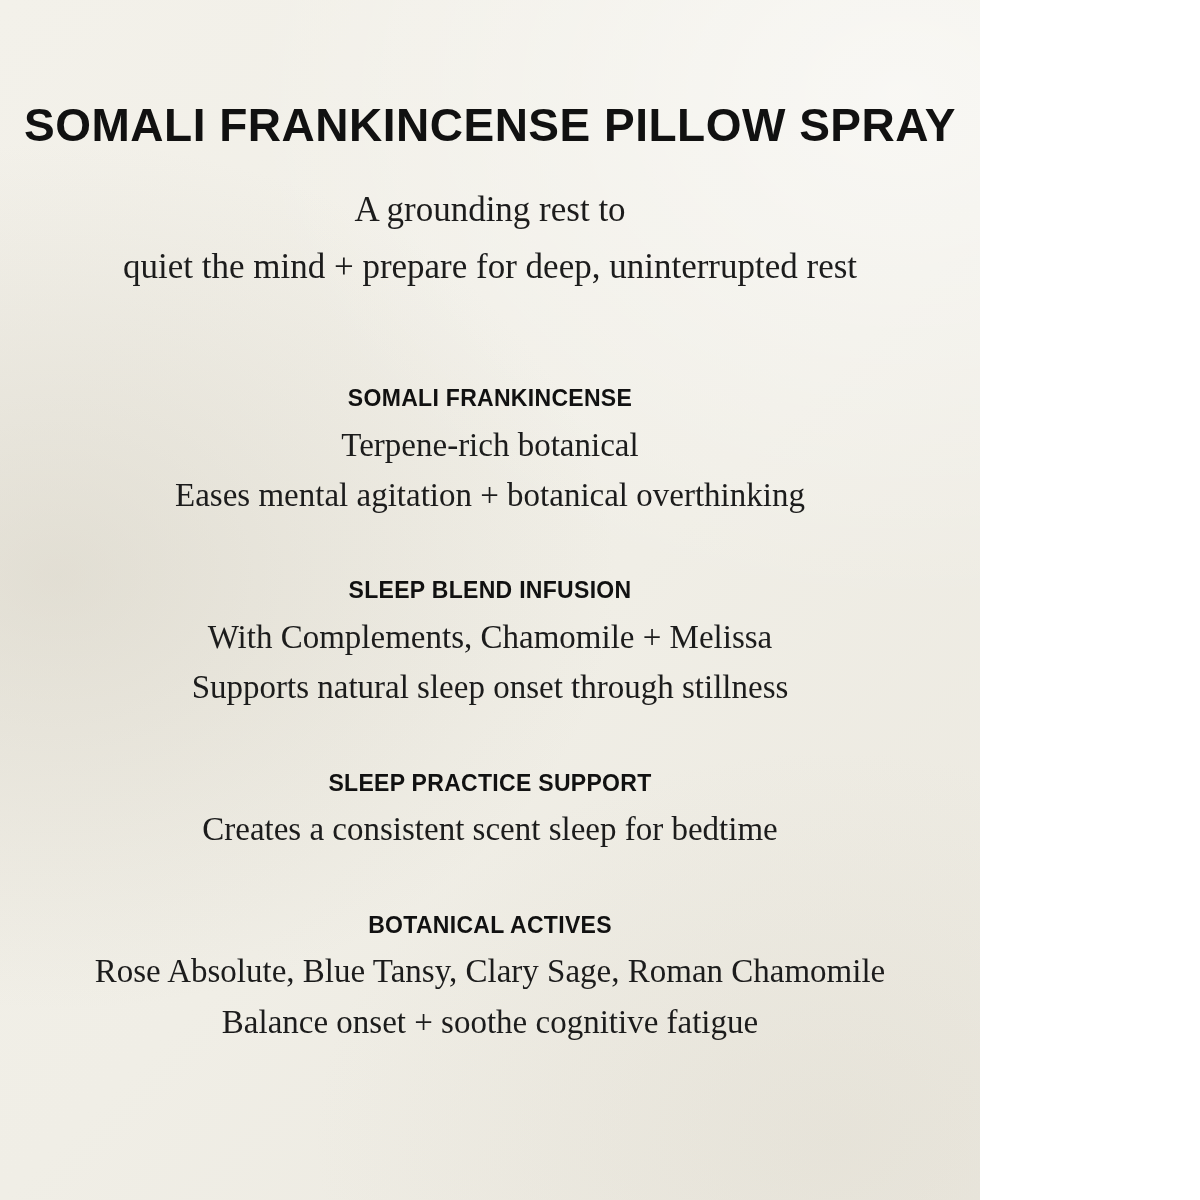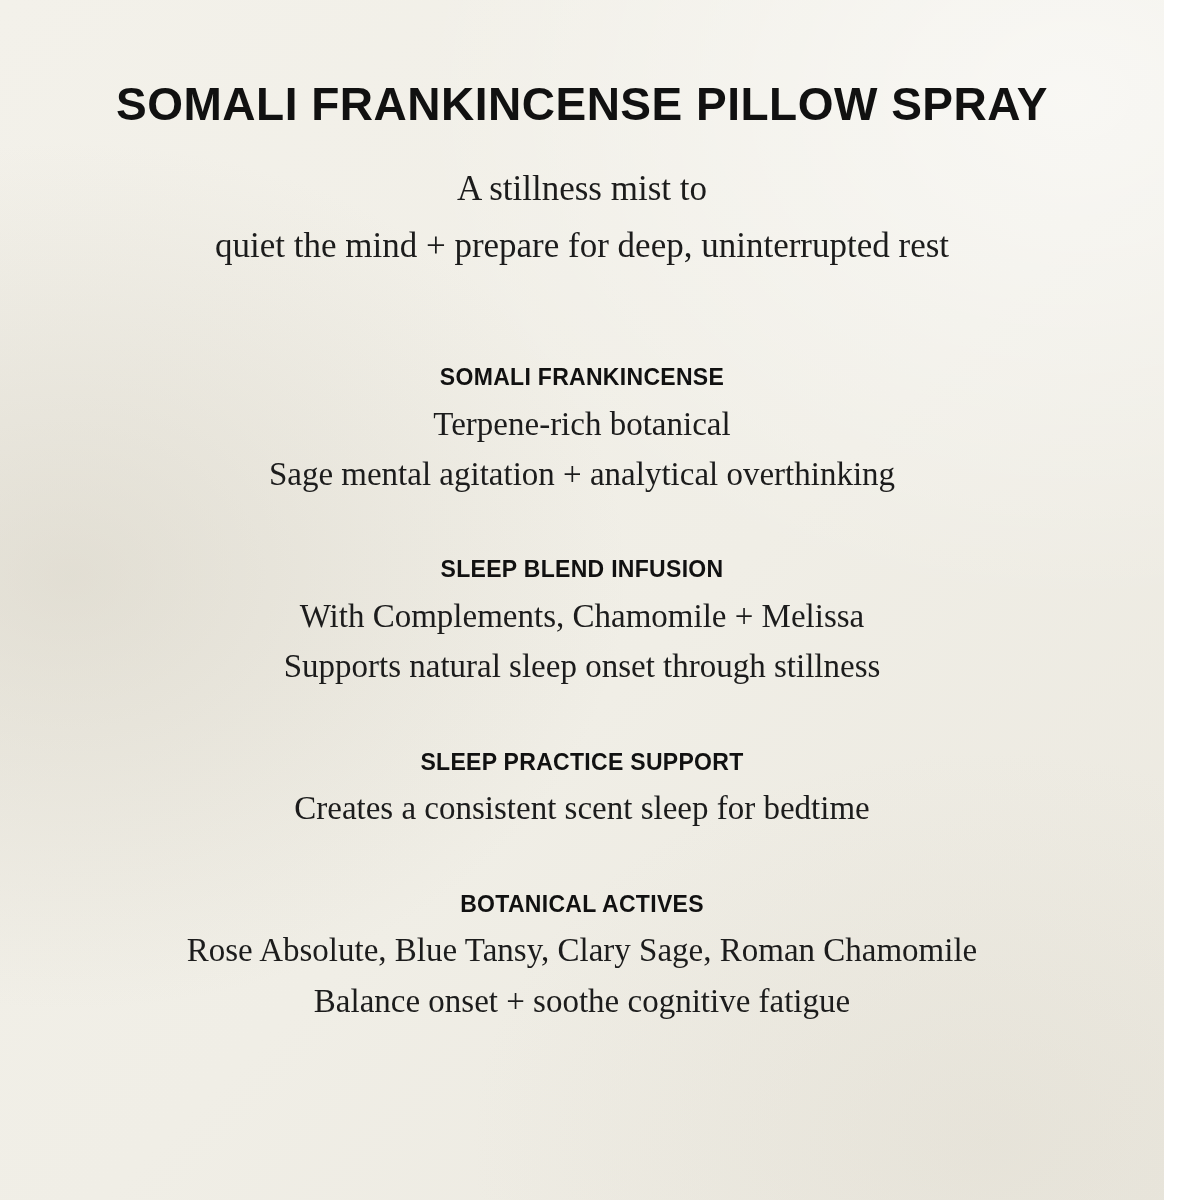--- a/index.html
+++ b/index.html
@@ -7,31 +7,31 @@
     --text: #181818;
     --heading: #111111;
   }
   * { margin: 0; padding: 0; box-sizing: border-box; }
   html, body { width: 1200px; height: 1200px; }
   body {
     font-family: "Liberation Serif", "DejaVu Serif", serif;
     color: var(--text);
   }
   .card {
-    width: 1164px;
+    width: 980px;
     height: 1200px;
     overflow: hidden;
     text-align: center;
     background:
       radial-gradient(900px 700px at 6% 48%, rgba(200,194,178,0.38), rgba(200,194,178,0) 62%),
       radial-gradient(1100px 850px at 92% 8%, rgba(255,255,255,0.55), rgba(255,255,255,0) 60%),
       radial-gradient(800px 600px at 85% 95%, rgba(210,205,190,0.22), rgba(210,205,190,0) 65%),
       linear-gradient(135deg, #f3f1ea 0%, #f0eee6 55%, #ebe8df 100%);
     background-color: var(--background);
-    padding-top: 79px;
+    padding-top: 100px;
   }
   .title {
     font-family: "Liberation Sans", "DejaVu Sans", sans-serif;
     font-weight: 700;
     font-size: 46px;
     line-height: 1.1;
     letter-spacing: 0.5px;
     color: var(--heading);
   }
   .tagline {
@@ -60,30 +60,30 @@
   }
 </style>
 </head>
 <body>
 
 <div class="card">
 
   <h1 class="title">SOMALI FRANKINCENSE PILLOW SPRAY</h1>
 
   <div class="tagline">
-    <p>A stillness mist to</p>
+    <p>A grounding rest to</p>
     <p>quiet the mind + prepare for deep, uninterrupted rest</p>
   </div>
 
   <div class="sections">
 
     <div class="section">
       <h2 class="section-heading">SOMALI FRANKINCENSE</h2>
       <p class="section-line">Terpene-rich botanical</p>
-      <p class="section-line">Sage mental agitation + analytical overthinking</p>
+      <p class="section-line">Eases mental agitation + botanical overthinking</p>
     </div>
 
     <div class="section">
       <h2 class="section-heading">SLEEP BLEND INFUSION</h2>
       <p class="section-line">With Complements, Chamomile + Melissa</p>
       <p class="section-line">Supports natural sleep onset through stillness</p>
     </div>
 
     <div class="section">
       <h2 class="section-heading">SLEEP PRACTICE SUPPORT</h2>

